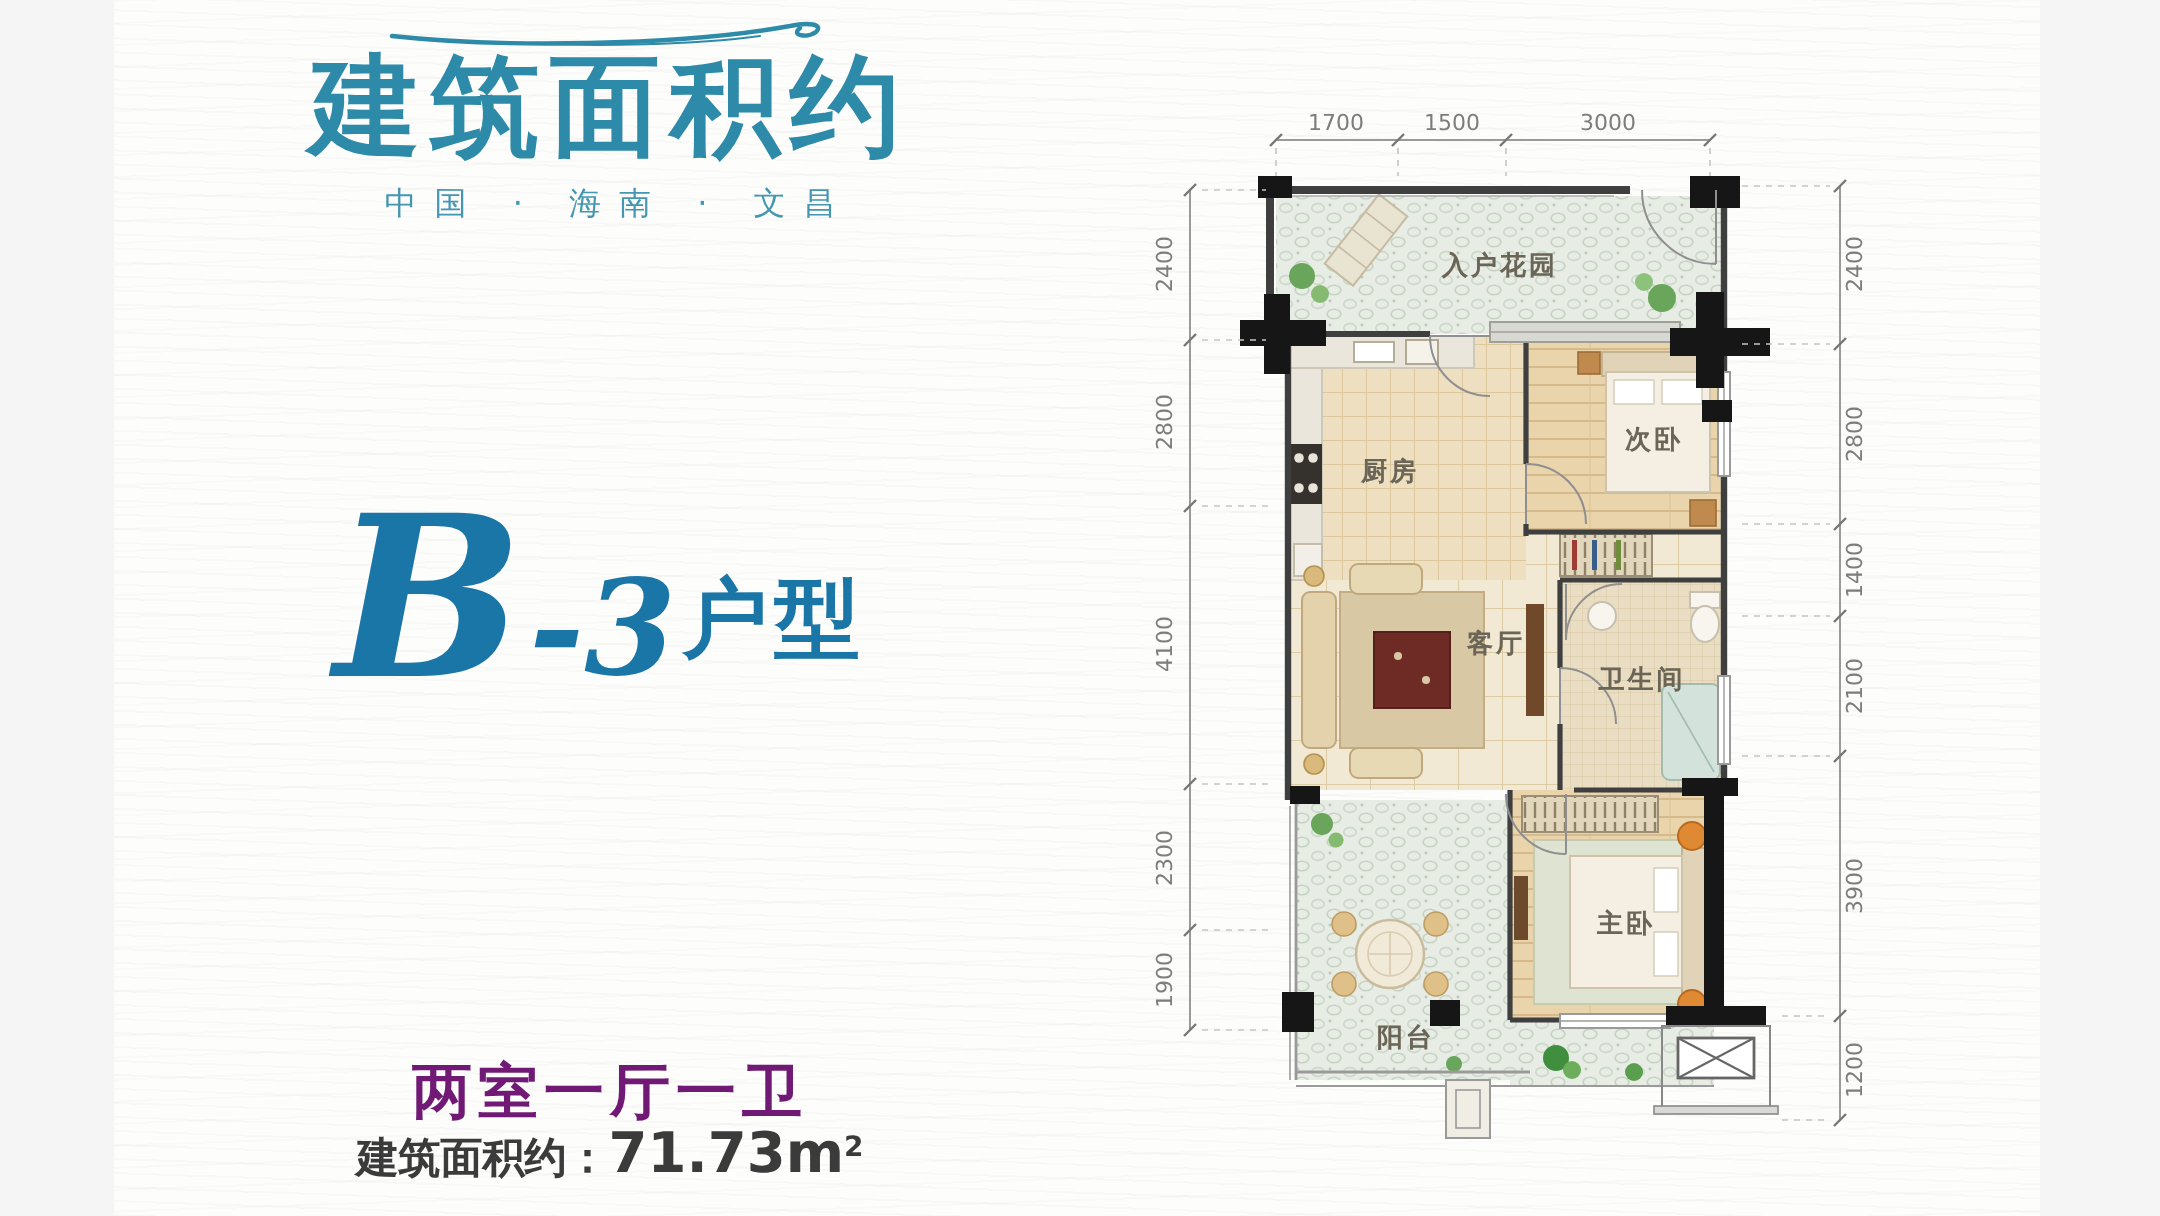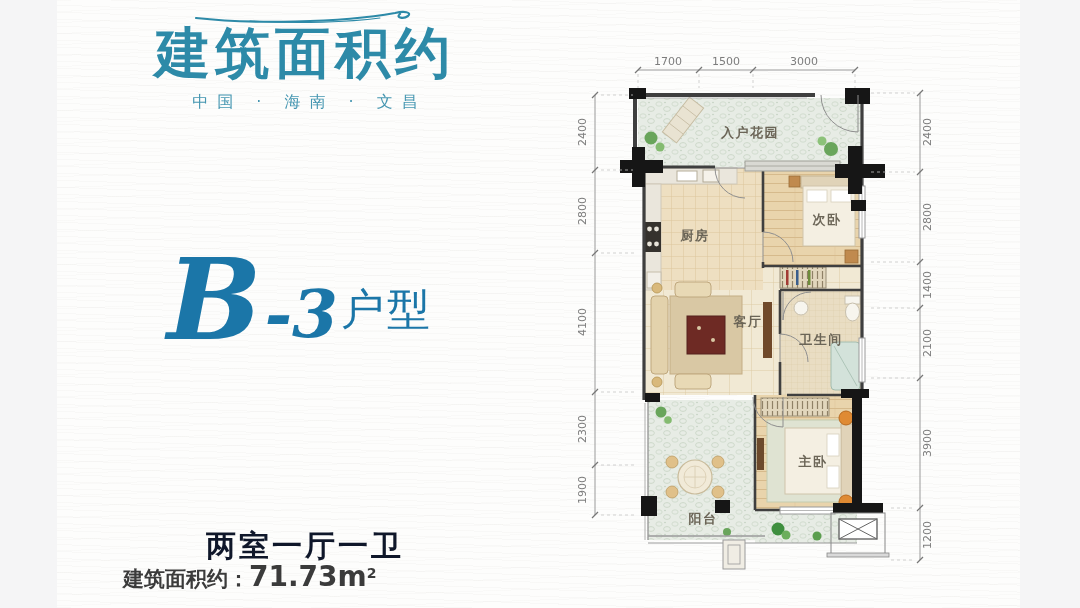--- a/index.html
+++ b/index.html
@@ -36,29 +36,29 @@
     padding-left:9px;white-space:nowrap;
   }
 
   
   .unit{position:absolute;left:120px;top:248px;width:360px;color:#1b76a8;}
   .unit-line{display:flex;align-items:flex-end;justify-content:center;gap:3px;}
   .u-b{font-family:"DejaVu Serif","Liberation Serif",serif;font-style:italic;font-weight:700;
        font-size:112px;line-height:0.92;}
   .u-rest{font-family:"DejaVu Serif","Liberation Serif",serif;font-style:italic;font-weight:700;
        font-size:66px;line-height:1;padding-bottom:4px;}
-  .u-suffix{font-weight:400;font-size:43px;letter-spacing:3px;padding-bottom:12px;margin-top:24px;}
+  .u-suffix{font-weight:700;font-size:43px;letter-spacing:3px;padding-bottom:12px;margin-top:24px;}
 
   
   .summary{
     position:absolute;left:150px;top:526px;width:310px;text-align:center;
-    font-size:30px;font-weight:700;letter-spacing:3px;color:#0f172a;white-space:nowrap;
+    font-size:30px;font-weight:700;letter-spacing:3px;color:#701a75;white-space:nowrap;
   }
   .area{
-    position:absolute;left:123px;top:560px;width:330px;text-align:left;
+    position:absolute;left:140px;top:560px;width:330px;text-align:center;
     font-size:21px;font-weight:600;color:#3b3b3b;white-space:nowrap;
   }
   .area .num{font-size:28px;font-weight:600;}
   .area sup{font-size:14px;}
 
   
   .plan{position:absolute;left:575px;top:40px;width:410px;height:540px;}
   text.dim{font-size:11px;fill:#7d7d7d;font-family:"DejaVu Sans","Liberation Sans",sans-serif;}
   text.room{font-size:13px;fill:#6b6557;letter-spacing:1.5px;
     font-family:"DejaVu Sans","Liberation Sans",sans-serif;font-weight:600;}

